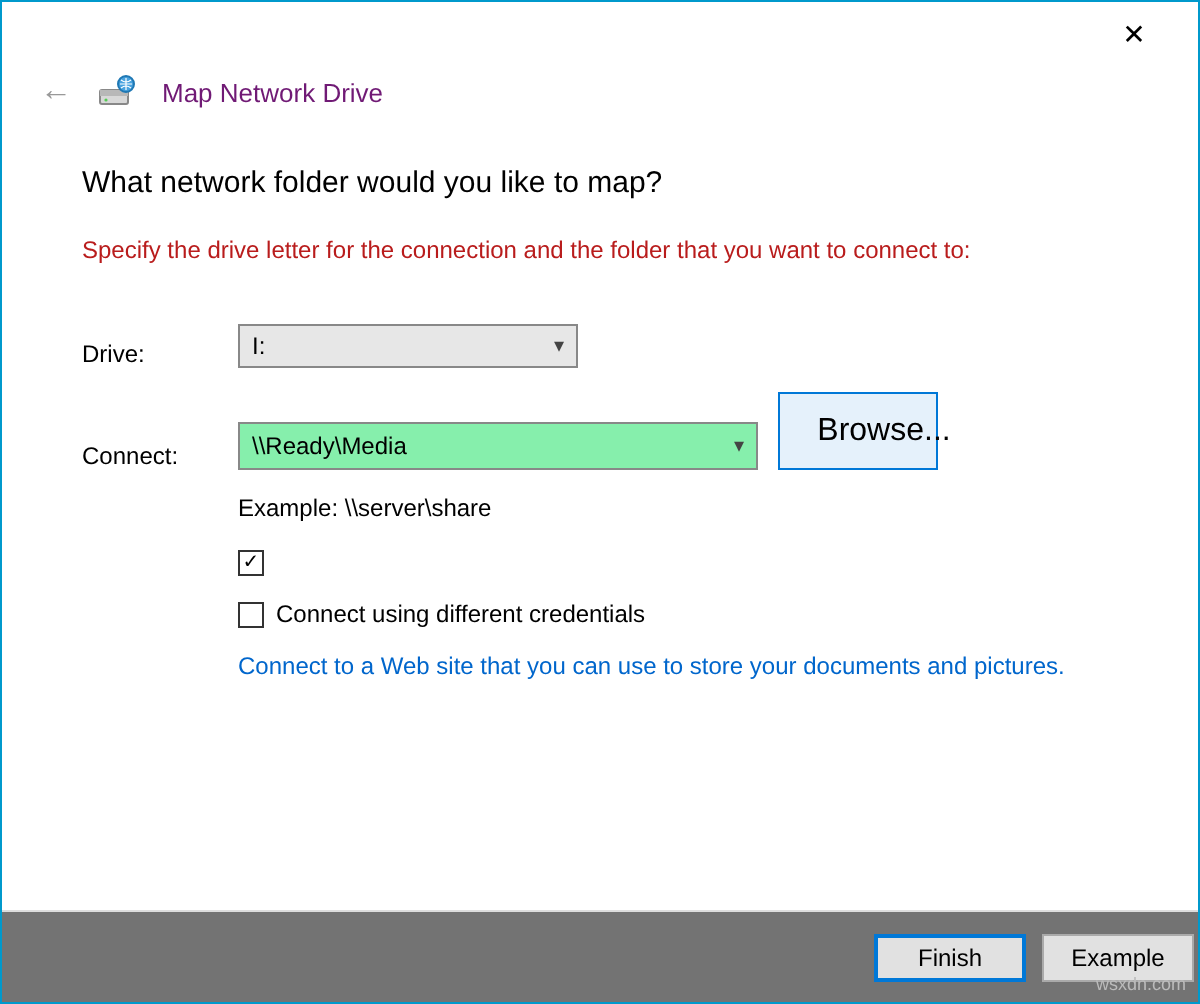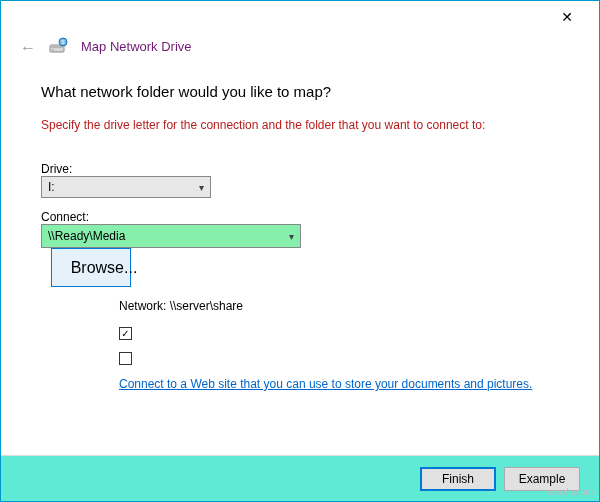--- a/index.html
+++ b/index.html
@@ -70,23 +70,22 @@
       font-weight: 400;
       margin-bottom: 18px;
     }
     .instruction {
       font-size: 12px;
       color: #b91c1c;
       margin-bottom: 30px;
     }
     .form-row {
       display: flex;
-      align-items: flex-start;
+      align-items: flex-end;
       margin-bottom: 12px;
-      flex-direction: column;
     }
     .form-label {
       width: 78px;
       font-size: 12px;
     }
     .drive-select {
       width: 170px;
       height: 22px;
       border: 1px solid #888;
       background: #e7e7e7;
@@ -143,34 +142,33 @@
       height: 13px;
       border: 1px solid #333;
       display: inline-flex;
       align-items: center;
       justify-content: center;
       font-size: 10px;
       line-height: 1;
     }
     .link {
       color: #0066cc;
-      text-decoration: underline;
       font-size: 12px;
       cursor: pointer;
       display: inline-block;
     }
     .footer {
       height: 46px;
-      background: #5eead4;
+      background: #737373;
       border-top: 1px solid #ddd;
       display: flex;
       justify-content: flex-end;
       align-items: center;
       gap: 8px;
-      padding-right: 19px;
+      padding-right: 2px;
     }
     .btn {
       width: 76px;
       height: 24px;
       font-size: 12px;
       border: 1px solid #aaa;
       background: #e1e1e1;
       display: flex;
       align-items: center;
       justify-content: center;
@@ -230,28 +228,29 @@
 
     <div class="form-row">
       <div class="form-label">Connect:</div>
       <div class="folder-combo">
         <span>\\Ready\Media</span>
         <span class="chevron">▾</span>
       </div>
       <div class="browse-btn">Browse...</div>
     </div>
 
-    <div class="indent example">Network: \\server\share</div>
+    <div class="indent example">Example: \\server\share</div>
 
     <div class="indent checkbox-row">
       <span class="cb">✓</span>
     </div>
 
     <div class="indent checkbox-row">
       <span class="cb"></span>
+      <span>Connect using different credentials</span>
     </div>
 
     <div class="indent" style="margin-top:6px;">
       <span class="link">Connect to a Web site that you can use to store your documents and pictures.</span>
     </div>
   </div>
 
   <div class="footer">
     <div class="btn btn-primary">Finish</div>
     <div class="btn">Example</div>

